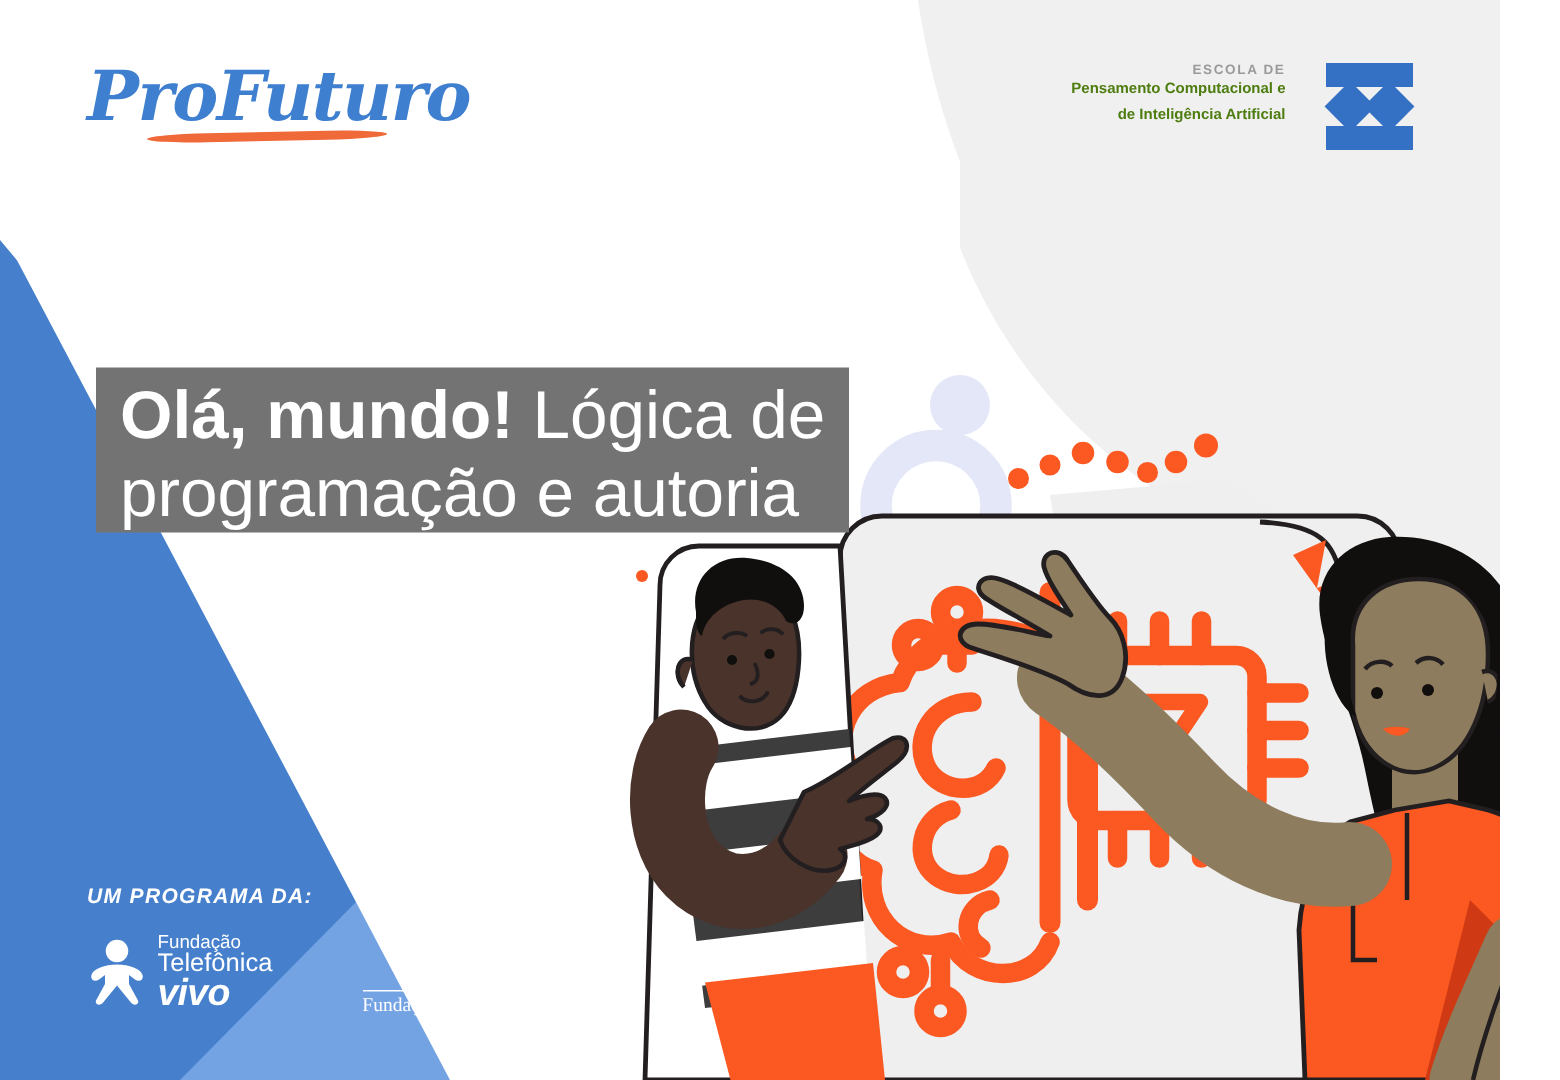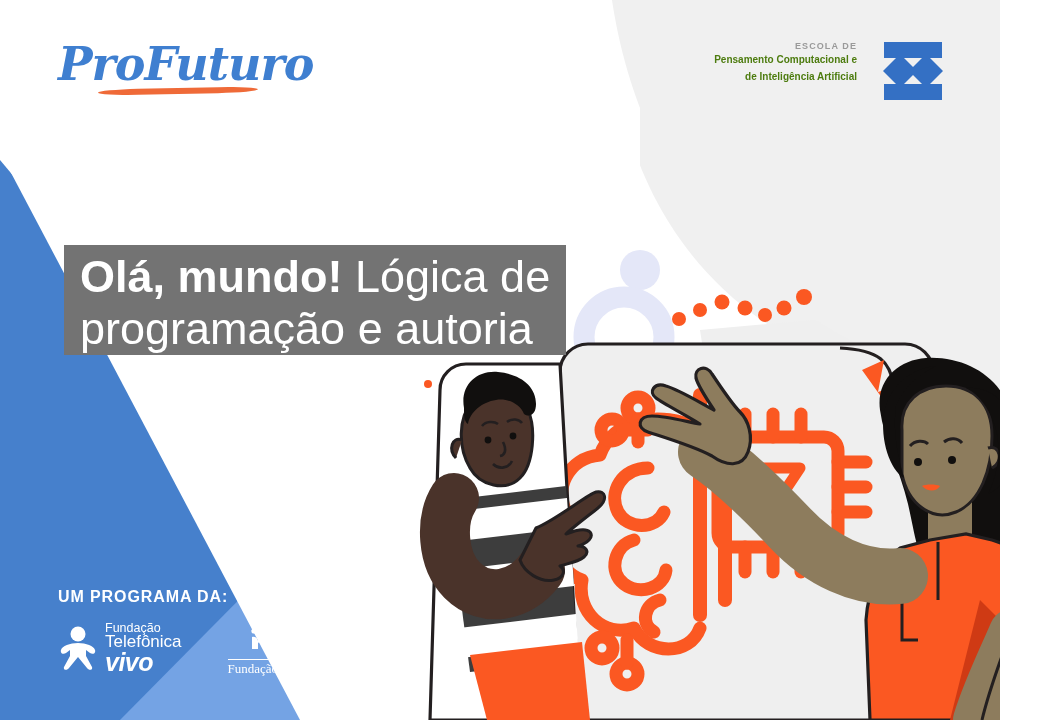--- a/index.html
+++ b/index.html
@@ -63,24 +63,25 @@
   }
   #title-banner .tline{
     color:#ffffff;font-size:45px;line-height:52px;white-space:nowrap;
   }
   #title-banner .bold{font-weight:700;}
   #title-banner .reg{font-weight:400;}
 
   
   #footer{position:absolute;left:58px;top:590px;width:320px;}
   #footer .prog{
-    color:#ffffff;font-size:16px;font-weight:700;letter-spacing:.9px;
+    color:#ffffff;font-size:14px;font-weight:700;letter-spacing:.9px;
     line-height:14px;
-  }
-  #footer .logos{display:flex;gap:46px;margin-top:14px;}
+    font-style:italic;
+  }
+  #footer .logos{display:flex;gap:60px;margin-top:14px;}
   #tf-logo{display:flex;align-items:center;gap:7px;}
   #tf-logo .tf-txt{color:#fff;line-height:1;}
   #tf-logo .tf-f{font-size:12.5px;line-height:14px;}
   #tf-logo .tf-t{font-size:17px;line-height:14px;}
   #tf-logo .tf-v{font-size:25px;font-weight:700;line-height:26px;letter-spacing:-.5px;font-style:italic;}
   #caixa-logo{position:relative;}
   #caixa-logo .c-txt{
     color:#fff;font-family:"Liberation Serif", serif;font-size:13px;
     line-height:16px;border-top:1.3px solid #fff;padding-top:1px;margin-top:3px;
     white-space:nowrap;

